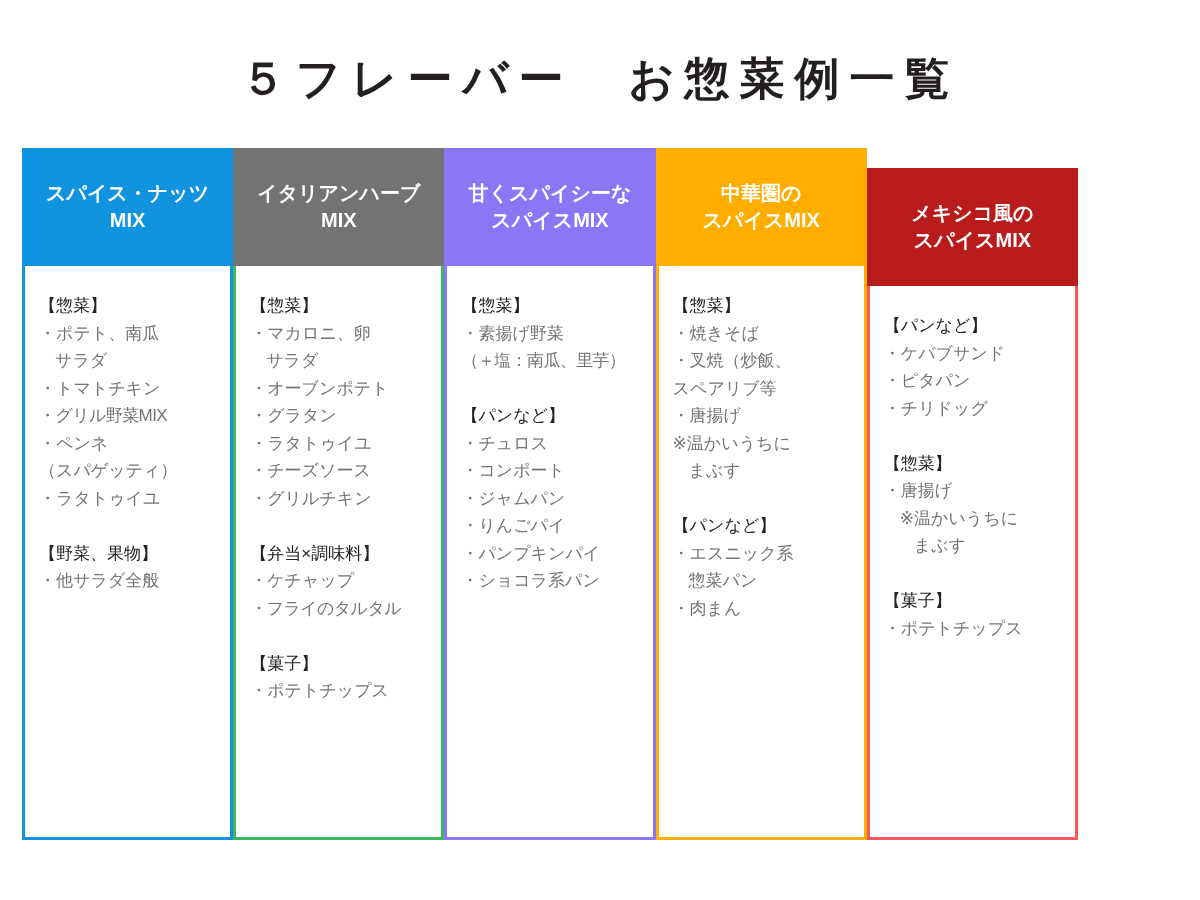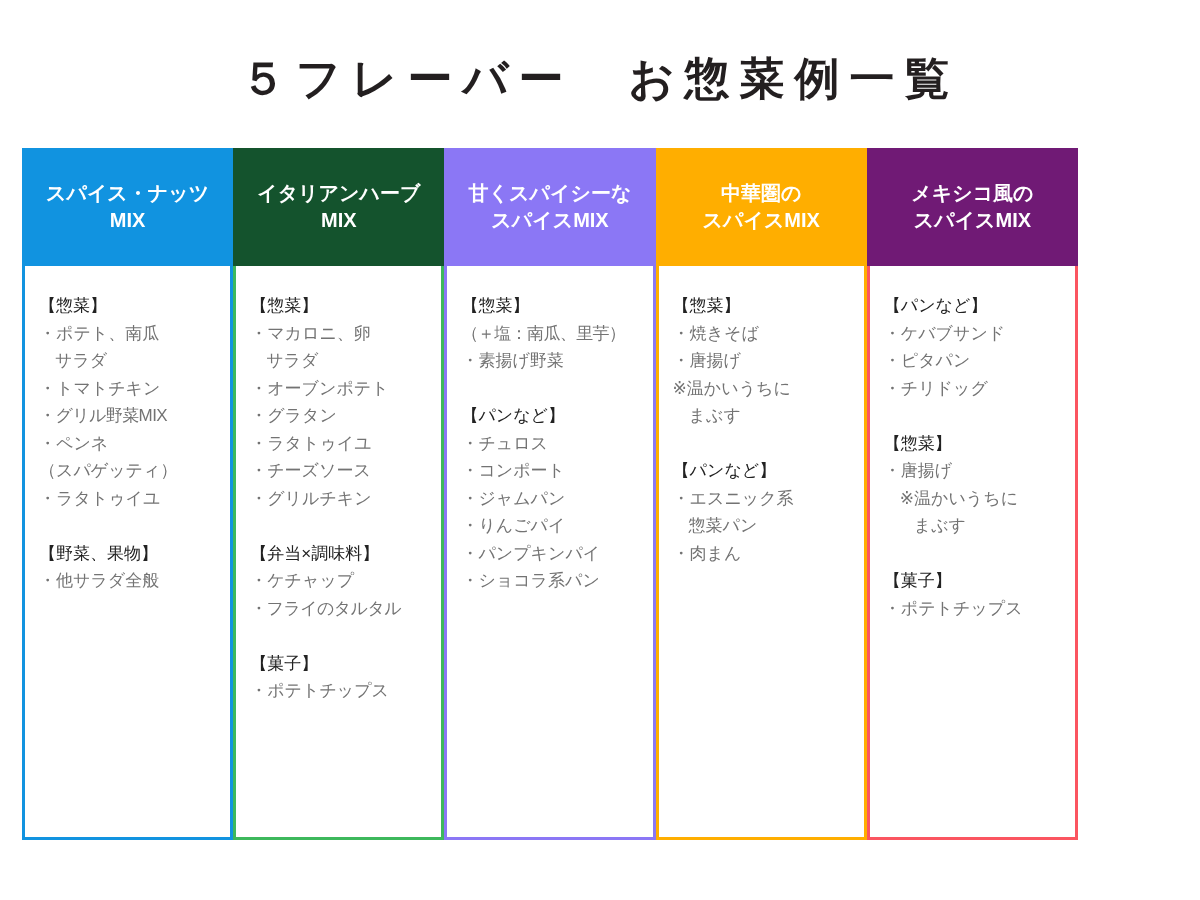--- a/index.html
+++ b/index.html
@@ -119,21 +119,21 @@
           <div class="line">（スパゲッティ）</div>
           <div class="line">・ラタトゥイユ</div>
         </div>
         <div class="grp">
           <div class="grp-title">【野菜、果物】</div>
           <div class="line">・他サラダ全般</div>
         </div>
       </div>
     </div>
     <div class="card">
-      <div class="card-header" style="background: #14532d;">
+      <div class="card-header" style="background: #737373;">
         <span class="hdr-line">イタリアンハーブ</span>
         <span class="hdr-line">MIX</span>
       </div>
       <div class="card-body" style="border-color: rgb(61, 184, 92);">
         <div class="grp">
           <div class="grp-title">【惣菜】</div>
           <div class="line">・マカロニ、卵</div>
           <div class="line ind1">サラダ</div>
           <div class="line">・オーブンポテト</div>
           <div class="line">・グラタン</div>
@@ -153,22 +153,22 @@
       </div>
     </div>
     <div class="card">
       <div class="card-header" style="background: rgb(139, 119, 245);">
         <span class="hdr-line">甘くスパイシーな</span>
         <span class="hdr-line">スパイスMIX</span>
       </div>
       <div class="card-body" style="border-color: rgb(139, 119, 245);">
         <div class="grp">
           <div class="grp-title">【惣菜】</div>
+          <div class="line">・素揚げ野菜</div>
           <div class="line tight">（＋塩：南瓜、里芋）</div>
-          <div class="line">・素揚げ野菜</div>
         </div>
         <div class="grp">
           <div class="grp-title">【パンなど】</div>
           <div class="line">・チュロス</div>
           <div class="line">・コンポート</div>
           <div class="line">・ジャムパン</div>
           <div class="line">・りんごパイ</div>
           <div class="line">・パンプキンパイ</div>
           <div class="line">・ショコラ系パン</div>
         </div>
@@ -176,34 +176,36 @@
     </div>
     <div class="card">
       <div class="card-header" style="background: rgb(255, 174, 0);">
         <span class="hdr-line">中華圏の</span>
         <span class="hdr-line">スパイスMIX</span>
       </div>
       <div class="card-body" style="border-color: rgb(255, 174, 0);">
         <div class="grp">
           <div class="grp-title">【惣菜】</div>
           <div class="line">・焼きそば</div>
+          <div class="line">・叉焼（炒飯、</div>
+          <div class="line">スペアリブ等</div>
           <div class="line">・唐揚げ</div>
           <div class="line">※温かいうちに</div>
           <div class="line ind1">まぶす</div>
         </div>
         <div class="grp">
           <div class="grp-title">【パンなど】</div>
           <div class="line">・エスニック系</div>
           <div class="line ind1">惣菜パン</div>
           <div class="line">・肉まん</div>
         </div>
       </div>
     </div>
     <div class="card">
-      <div class="card-header" style="background: #701a75;">
+      <div class="card-header" style="background: #b91c1c; margin-top: 20px;">
         <span class="hdr-line">メキシコ風の</span>
         <span class="hdr-line">スパイスMIX</span>
       </div>
       <div class="card-body" style="border-color: rgb(251, 85, 96);">
         <div class="grp">
           <div class="grp-title">【パンなど】</div>
           <div class="line">・ケバブサンド</div>
           <div class="line">・ピタパン</div>
           <div class="line">・チリドッグ</div>
         </div>

